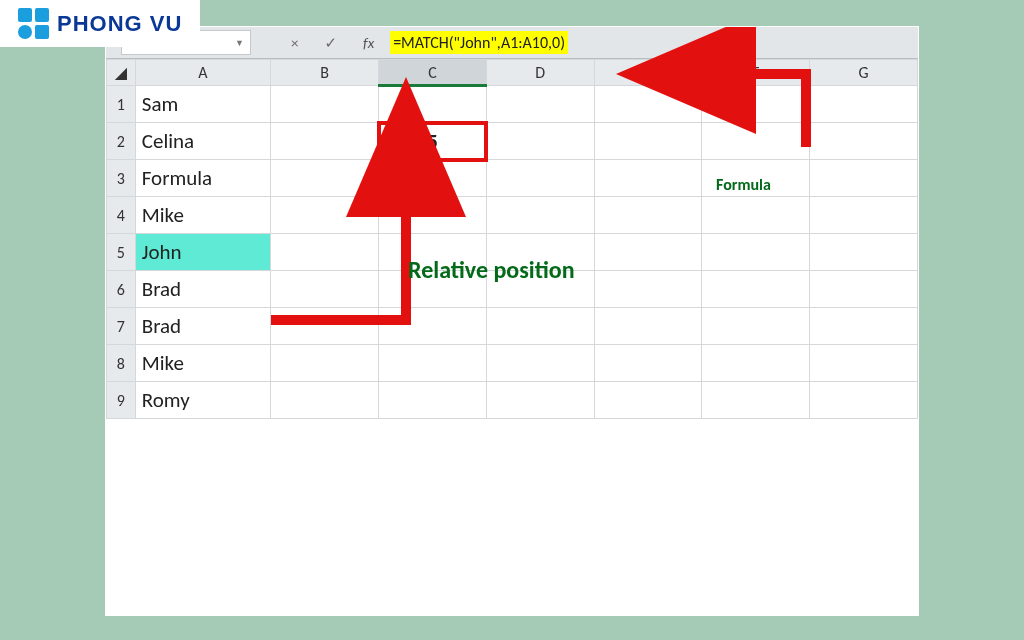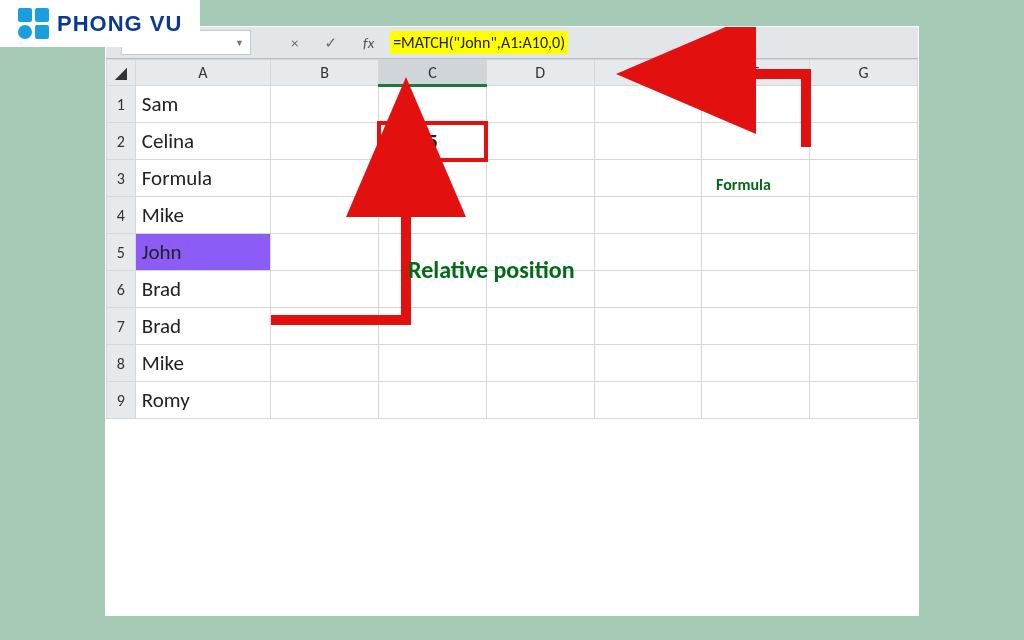--- a/index.html
+++ b/index.html
@@ -72,21 +72,21 @@
   .grid { position: relative; }
   table { border-collapse: collapse; width: 100%; table-layout: fixed; }
   th, td { border: 1px solid #d4d8db; }
   th { background: #e6eaed; font-weight: normal; color: #333; font-size: 16px; height: 26px; }
   th.row-hdr { width: 28px; text-align: center; font-size: 16px; }
   th.col-A { width: 132px; }
   th.col-norm { width: 105px; }
   th.sel { border-bottom: 3px solid #1a7a3a; background:#cfd5d9; }
   td { height: 37px; font-size: 21px; color: #222; padding: 0 6px; }
   td.row-hdr-cell { background: #e6eaed; text-align: center; font-size: 16px; color: #333; border:1px solid #d4d8db;}
-  td.hl { background: #8b5cf6; }
+  td.hl { background: #5eead4; }
   .result-cell { text-align: center; font-weight: bold; font-size: 22px; }
   .red-box { border: 4px solid #e31010 !important; }
   .anno { position: absolute; z-index: 20; }
   .anno-formula { left: 610px; top: 148px; color: #046a19; font-size: 16px; font-weight: bold;}
   .anno-relpos { left: 276px; top: 228px; color: #046a19; font-size: 24px; font-weight: bold; margin-left: 26px;}
   svg.overlay { position: absolute; left:0; top:0; pointer-events: none; z-index: 15;}
 </style>
 </head>
 <body>
 

